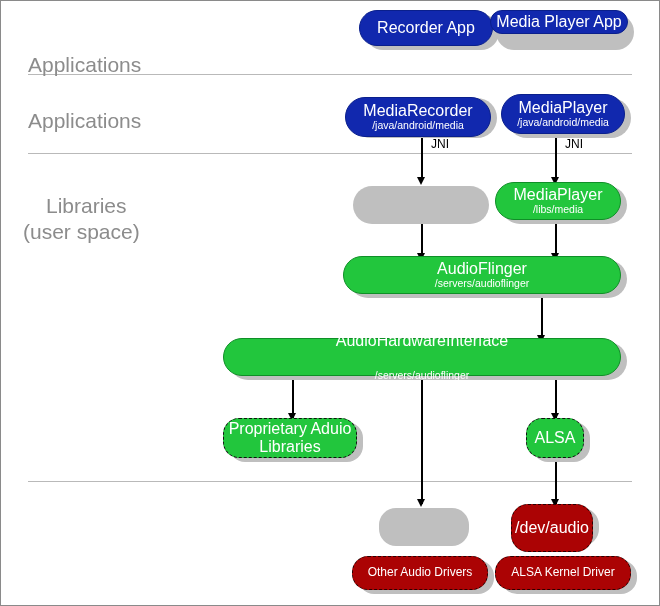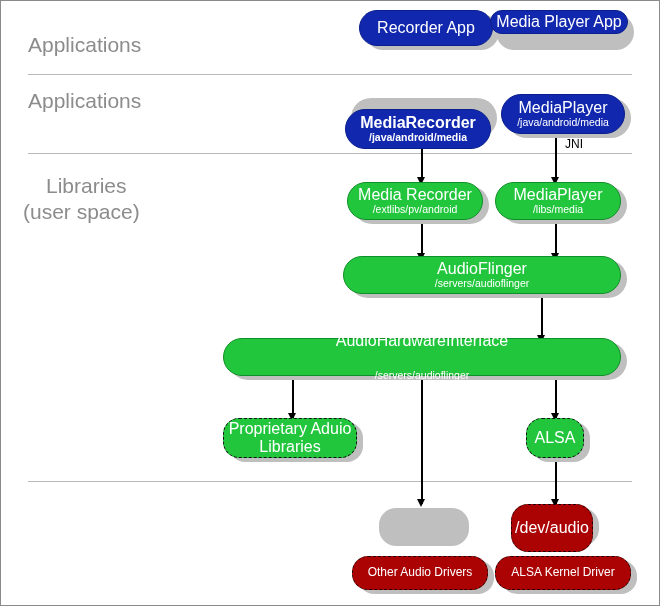--- a/index.html
+++ b/index.html
@@ -12,20 +12,21 @@
     overflow:hidden;
     font-family:"Liberation Sans","DejaVu Sans",sans-serif;
   }
   .layer-label{
     position:absolute;
     color:#8c8c8c;
     font-size:20px;
     line-height:25px;
     white-space:pre;
     font-family:"Liberation Sans","DejaVu Sans",sans-serif;
+    margin-top:20px;
   }
   .sep{
     position:absolute;
     height:1px;
     background:#b9b9b9;
     left:27px;right:27px;
   }
   
   .ln{position:absolute;background:#000;width:1.5px;}
   .arrow{
@@ -120,36 +121,32 @@
   <div class="node blue" style="left:358px;top:9px;width:134px;height:36px;border-radius:18px;">
     <span class="t1">Recorder App</span>
   </div>
 
   <div class="shadow" style="left:495px;top:13px;width:138px;height:36px;border-radius:18px;"></div>
   <div class="node blue" style="left:489px;top:9px;width:138px;height:24px;border-radius:18px;">
     <span class="t1">Media Player App</span>
   </div>
 
   <div class="shadow" style="left:350px;top:97px;width:146px;height:40px;border-radius:20px;"></div>
-  <div class="node blue" style="left:344px;top:108px;width:146px;height:40px;border-radius:20px;font-weight:bold;">
+  <div class="node blue" style="left:344px;top:96px;width:146px;height:40px;border-radius:20px;">
     <span class="t1">MediaRecorder</span>
     <span class="t2">/java/android/media</span>
   </div>
 
   <div class="shadow" style="left:506px;top:97px;width:124px;height:40px;border-radius:20px;"></div>
   <div class="node blue" style="left:500px;top:93px;width:124px;height:40px;border-radius:20px;">
     <span class="t1">MediaPlayer</span>
     <span class="t2">/java/android/media</span>
   </div>
 
   <div class="shadow" style="left:352px;top:185px;width:136px;height:38px;border-radius:19px;"></div>
-  <div class="node green" style="left:346px;top:181px;width:136px;height:38px;border-radius:19px;">
-    <span class="t1">Media Recorder</span>
-    <span class="t2">/extlibs/pv/android</span>
-  </div>
 
   <div class="shadow" style="left:500px;top:185px;width:126px;height:38px;border-radius:19px;"></div>
   <div class="node green" style="left:494px;top:181px;width:126px;height:38px;border-radius:19px;">
     <span class="t1">MediaPlayer</span>
     <span class="t2">/libs/media</span>
   </div>
 
   <div class="shadow" style="left:348px;top:259px;width:278px;height:38px;border-radius:19px;"></div>
   <div class="node green" style="left:342px;top:255px;width:278px;height:38px;border-radius:19px;">
     <span class="t1">AudioFlinger</span>

